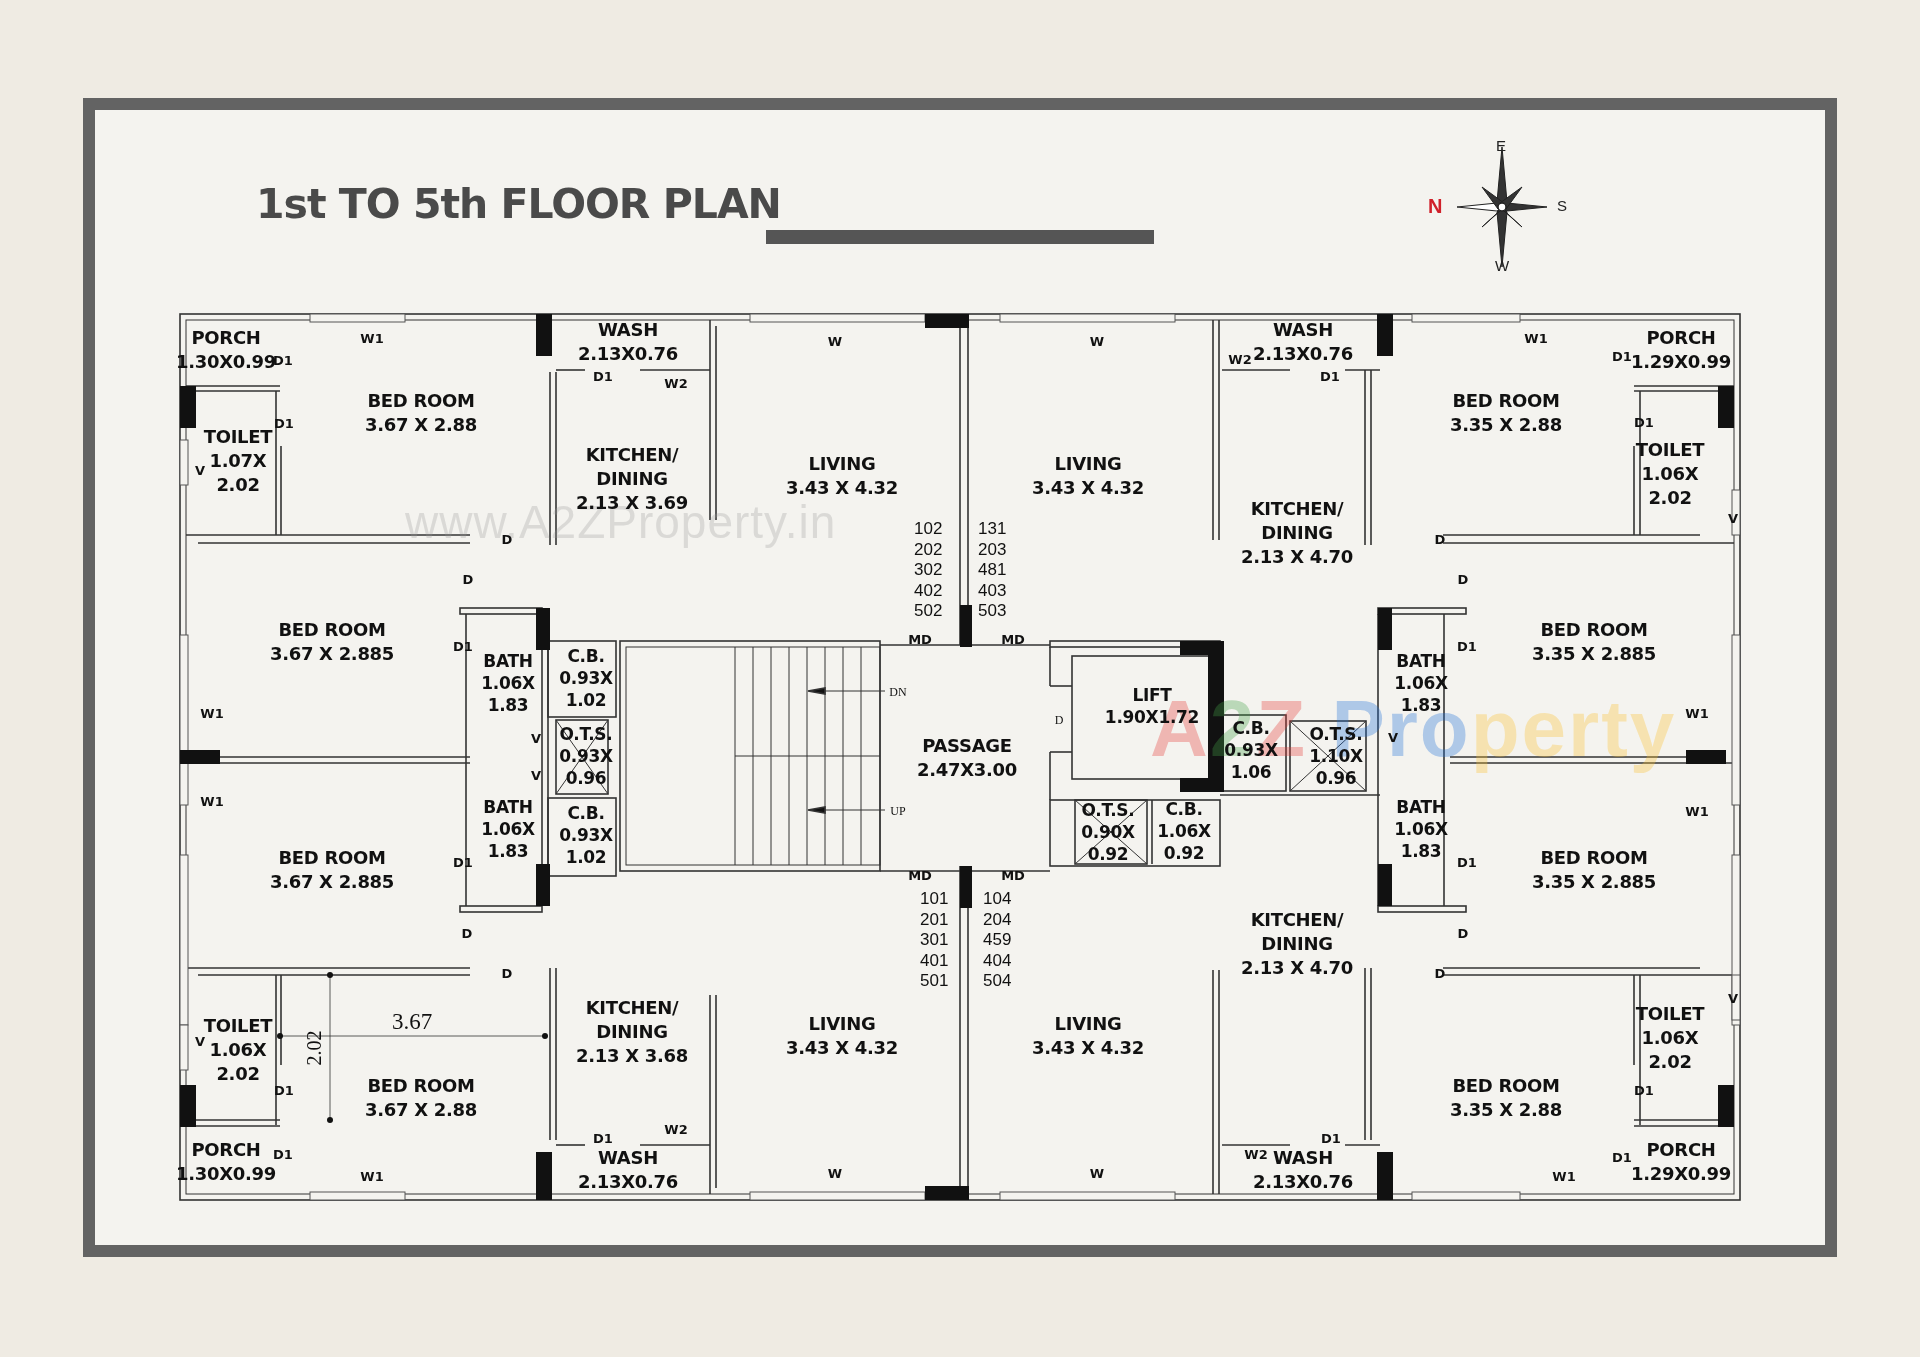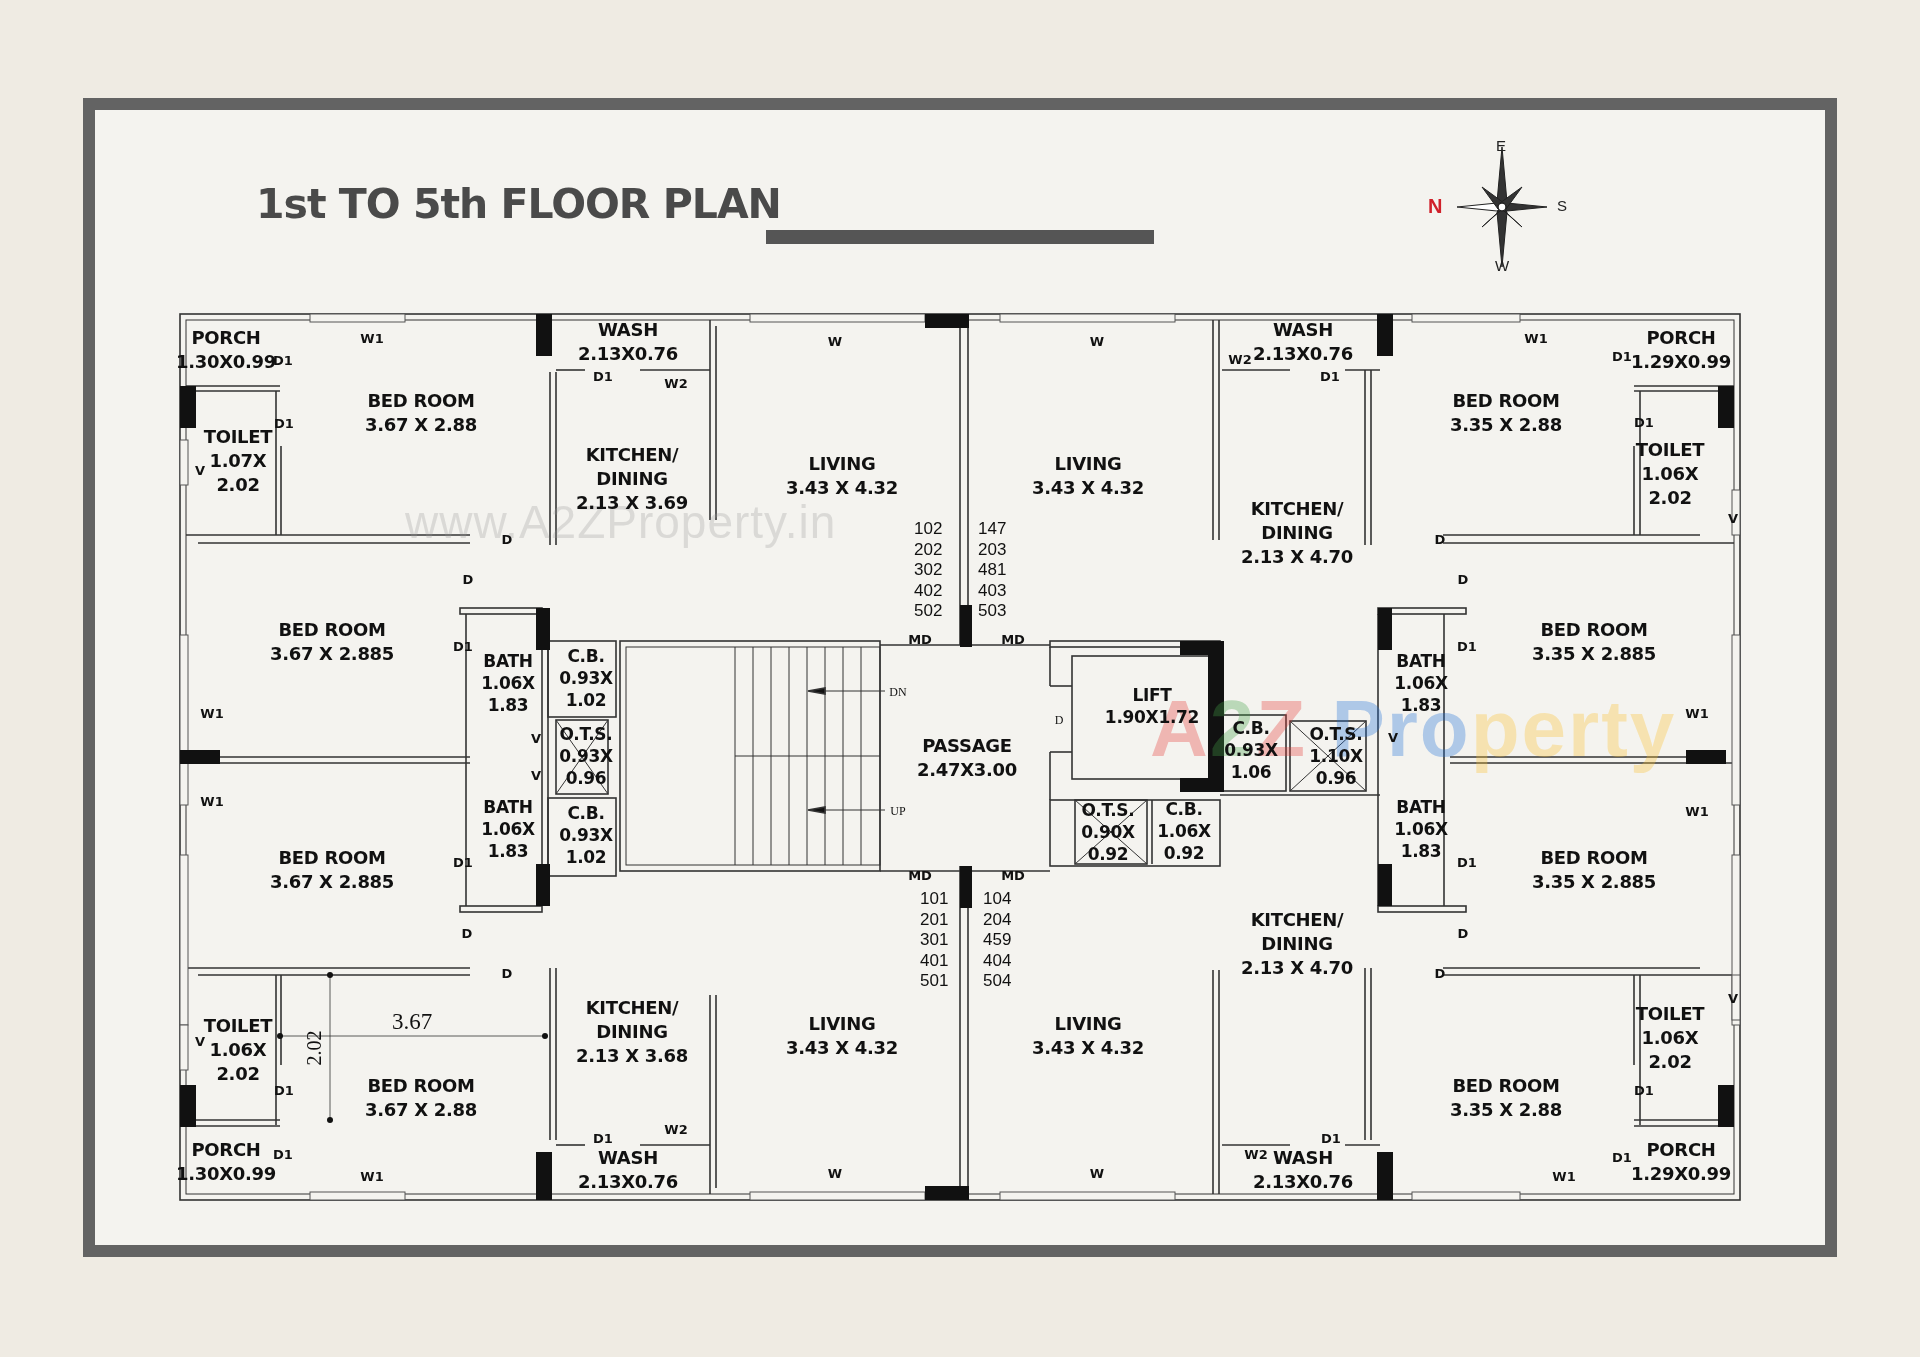--- a/index.html
+++ b/index.html
@@ -420,21 +420,21 @@
   </div>
 
 <div class="units" style="left:914px;top:519px;text-align:right">
   <div>102</div>
     <div>202</div>
     <div>302</div>
     <div>402</div>
     <div>502</div>
 </div>
 <div class="units" style="left:978px;top:519px">
-  <div>147</div>
+  <div>131</div>
     <div>203</div>
     <div>481</div>
     <div>403</div>
     <div>503</div>
 </div>
 <div class="units" style="left:920px;top:889px">
   <div>101</div>
     <div>201</div>
     <div>301</div>
     <div>401</div>

